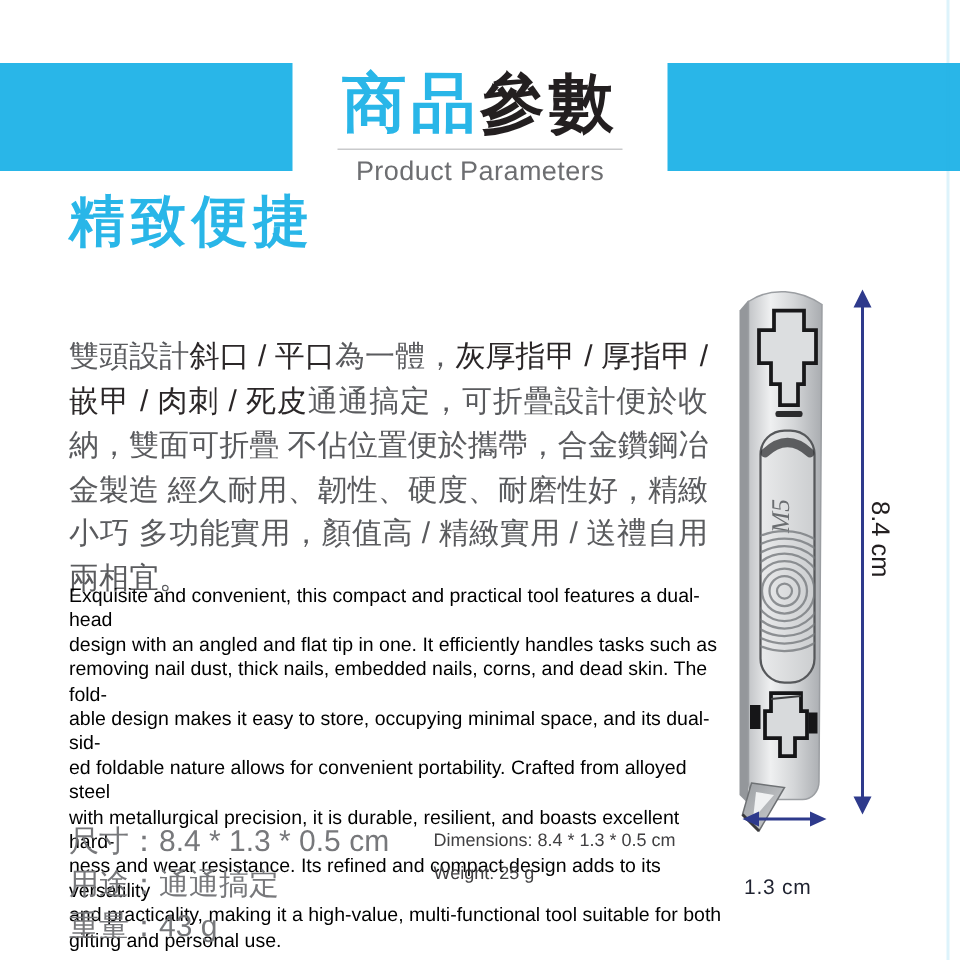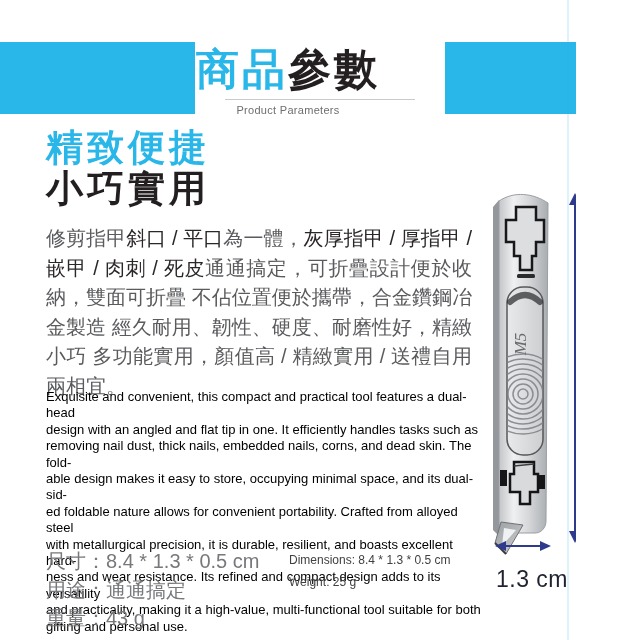--- a/index.html
+++ b/index.html
@@ -1,30 +1,30 @@
 <!DOCTYPE html>
 <html><head>
 <meta charset="utf-8">
 <style>
   html,body{margin:0;padding:0;background:#fff;}
-  .page{position:relative;width:576px;height:640px;background:#ffffff;overflow:hidden;
+  .page{position:relative;width:640px;height:640px;background:#ffffff;overflow:hidden;
         font-family:"Liberation Sans", sans-serif;color:#231f20;}
   
   .bar{position:absolute;top:42px;height:72px;background:#29b6e8;}
   .bar-left{left:0;width:195px;}
   .bar-right{left:445px;width:195px;}
   .edge-line{position:absolute;right:7px;top:0;width:2px;height:640px;background:rgba(41,182,232,0.16);}
   
   .title{position:absolute;top:46px;left:0;width:100%;text-align:center;
          font-size:43px;font-weight:800;line-height:1.1;letter-spacing:3px;white-space:nowrap;}
   .title .accent{color:#29b6e8;}
   .title .dark{color:#231f20;}
   .title-rule{position:absolute;top:99px;left:225px;width:190px;height:1px;background:#c9cacc;}
   .subtitle{position:absolute;top:104px;left:0;width:100%;text-align:center;
-            font-size:11px;color:#6d6e71;letter-spacing:0.3px;}
+            font-size:18px;color:#6d6e71;letter-spacing:0.3px;}
   
   .headline{position:absolute;left:46px;top:127px;font-weight:800;font-size:37px;
             line-height:41px;letter-spacing:4px;}
   .headline .h-accent{color:#29b6e8;display:block;}
   .headline .h-dark{color:#231f20;display:block;}
   
   .zh-desc{position:absolute;left:46px;top:224px;width:426px;font-size:20px;
            line-height:29.5px;color:#5a5b5e;text-align:justify;}
   .zh-desc .seg-b{color:#2b2728;font-weight:400;}
   
@@ -33,41 +33,40 @@
   
   .zh-specs{position:absolute;left:46px;top:547px;font-size:20px;line-height:28.5px;color:#77787b;}
   .zh-specs .row{white-space:nowrap;}
   .en-specs{position:absolute;left:289px;top:549px;font-size:12px;line-height:22px;color:#414042;}
   
   .clipper-svg{position:absolute;left:486px;top:186px;width:84px;height:376px;}
   .arrow-v{position:absolute;left:565px;top:192px;width:20px;height:352px;}
   .arrow-h{position:absolute;left:494px;top:538px;width:58px;height:16px;}
   .dim-v-label{position:absolute;left:596px;top:334px;width:72px;font-size:17px;color:#231f20;
                transform:rotate(90deg);transform-origin:left top;white-space:nowrap;}
-  .dim-h-label{position:absolute;left:496px;top:566px;font-size:23px;color:#1f2230;letter-spacing:0.5px;}
+  .dim-h-label{position:absolute;left:496px;top:583px;font-size:14px;color:#1f2230;letter-spacing:0.5px;}
 </style>
 </head>
 <body>
 
 <div class="page">
 
   <div class="bar bar-left"></div>
   <div class="bar bar-right"></div>
   <div class="edge-line"></div>
 
   <div class="title"><span class="accent">商品</span><span class="dark">參數</span></div>
   <div class="title-rule"></div>
   <div class="subtitle">Product Parameters</div>
 
   <div class="headline">
     <span class="h-accent">精致便捷</span>
-    <span class="h-dark">小巧實用</span>
   </div>
 
-  <div class="zh-desc"><span>修剪指甲</span><span class="seg-b">斜口 / 平口</span><span>為一體，</span><span class="seg-b">灰厚指甲 / 厚指甲 / 嵌甲 / 肉刺 / 死皮</span><span>通通搞定，可折疊設計便於收納，雙面可折疊 不佔位置便於攜帶，合金鑽鋼冶金製造 經久耐用、韌性、硬度、耐磨性好，精緻小巧 多功能實用，顏值高 / 精緻實用 / 送禮自用兩相宜。</span></div>
+  <div class="zh-desc"><span>雙頭設計</span><span class="seg-b">斜口 / 平口</span><span>為一體，</span><span class="seg-b">灰厚指甲 / 厚指甲 / 嵌甲 / 肉刺 / 死皮</span><span>通通搞定，可折疊設計便於收納，雙面可折疊 不佔位置便於攜帶，合金鑽鋼冶金製造 經久耐用、韌性、硬度、耐磨性好，精緻小巧 多功能實用，顏值高 / 精緻實用 / 送禮自用兩相宜。</span></div>
 
   <div class="en-desc">Exquisite and convenient, this compact and practical tool features a dual-head
 design with an angled and flat tip in one. It efficiently handles tasks such as
 removing nail dust, thick nails, embedded nails, corns, and dead skin. The fold-
 able design makes it easy to store, occupying minimal space, and its dual-sid-
 ed foldable nature allows for convenient portability. Crafted from alloyed steel
 with metallurgical precision, it is durable, resilient, and boasts excellent hard-
 ness and wear resistance. Its refined and compact design adds to its versatility
 and practicality, making it a high-value, multi-functional tool suitable for both
 gifting and personal use.</div>

